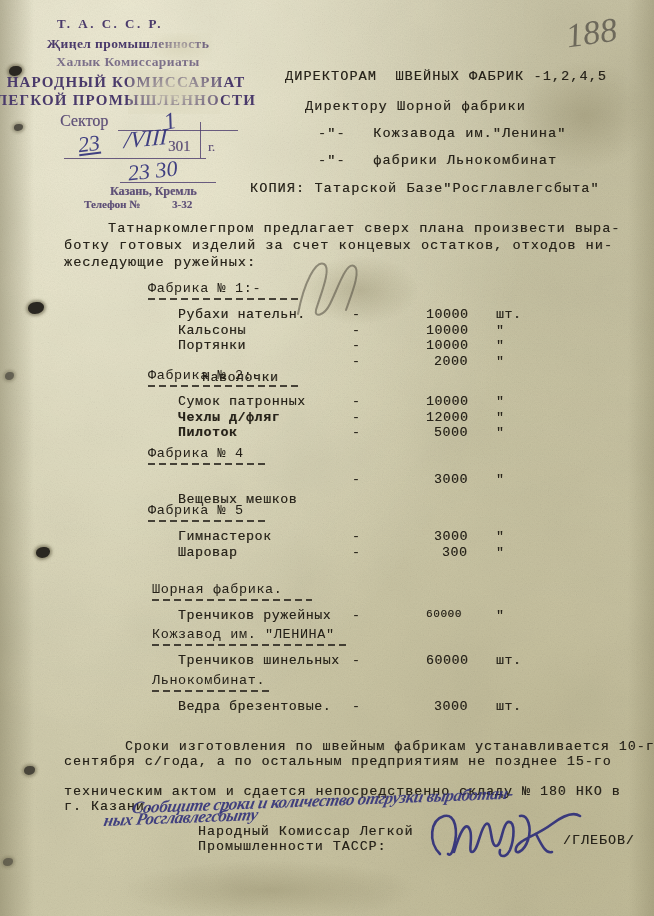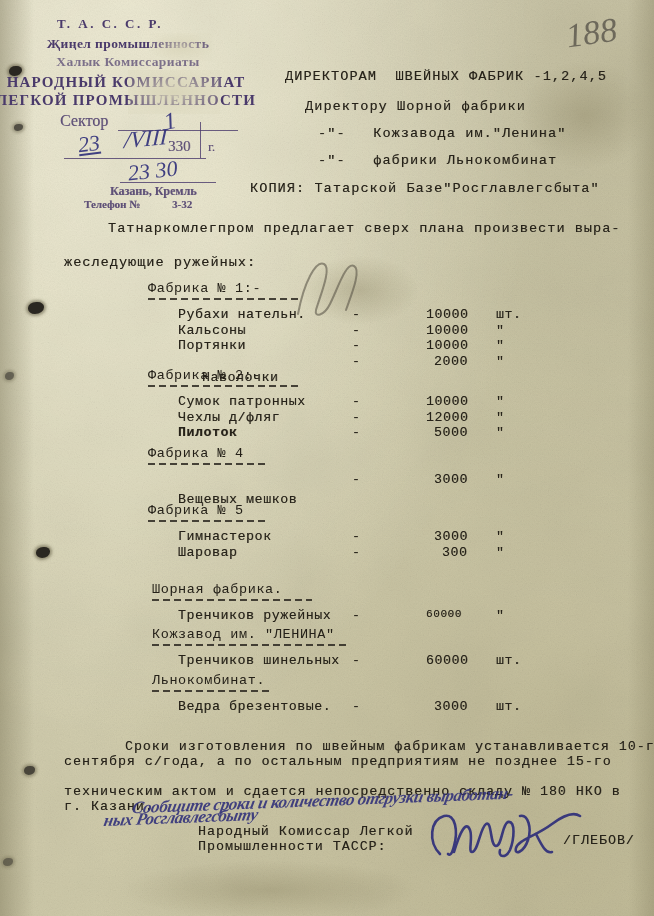--- a/index.html
+++ b/index.html
@@ -153,39 +153,40 @@
               background:radial-gradient(ellipse,rgba(216,212,184,.92),rgba(216,212,184,.25) 75%);"></div>
   <div style="position:absolute;left:150px;top:33px;width:62px;height:28px;
               background:radial-gradient(ellipse,rgba(216,212,184,.78),rgba(216,212,184,.1) 75%);"></div>
 
   <div class="stamp" style="left:60px;top:112px;font-size:16px;">Сектор</div>
   <div class="rule stampline" style="left:118px;top:130px;width:120px;"></div>
   <div class="hand" style="left:164px;top:108px;font-size:24px;transform:rotate(-12deg);">1</div>
 
   <div class="hand" style="left:78px;top:131px;font-size:22px;transform:rotate(-7deg);text-decoration:underline;">23</div>
   <div class="hand" style="left:124px;top:126px;font-size:23px;transform:rotate(-5deg) skewX(-8deg);">/VIII</div>
-  <div class="stamp" style="left:168px;top:138px;font-size:15px;">330</div>
+  <div class="stamp" style="left:168px;top:138px;font-size:15px;">301</div>
   <div class="stamp" style="left:208px;top:139px;font-size:13px;">г.</div>
   <div class="rule stampline" style="left:64px;top:158px;width:142px;"></div>
   <div class="rule stampline" style="left:200px;top:122px;width:1px;height:36px;"></div>
 
   <div class="hand" style="left:128px;top:158px;font-size:22px;transform:rotate(-6deg);">23 30</div>
   <div class="rule stampline" style="left:120px;top:182px;width:96px;"></div>
 
   <div class="stamp" style="left:110px;top:184px;font-size:12px;font-weight:bold;">Казань, Кремль</div>
   <div class="stamp" style="left:84px;top:198px;font-size:11px;font-weight:bold;">Телефон №</div>
   <div class="stamp" style="left:172px;top:198px;font-size:11px;font-weight:bold;">3-32</div>
 
   <div class="typed" style="left:285px;top:69px;font-size:13.5px;letter-spacing:1.1px;">ДИРЕКТОРАМ  ШВЕЙНЫХ ФАБРИК -1,2,4,5</div>
   <div class="typed" style="left:305px;top:99px;font-size:13.5px;letter-spacing:1.1px;">Директору Шорной фабрики</div>
   <div class="typed" style="left:318px;top:126px;font-size:13.5px;letter-spacing:1.1px;">-"-   Кожзавода им."Ленина"</div>
   <div class="typed" style="left:318px;top:153px;font-size:13.5px;letter-spacing:1.1px;">-"-   фабрики Льнокомбинат</div>
   <div class="typed" style="left:250px;top:181px;font-size:13.5px;letter-spacing:1.1px;">КОПИЯ: Татарской Базе"Росглавлегсбыта"</div>
 
   <div class="typed" style="left:108px;top:221px;font-size:13.5px;letter-spacing:1.05px;">Татнаркомлегпром предлагает сверх плана произвести выра-</div>
+  <div class="typed" style="left:64px;top:238px;font-size:13.5px;letter-spacing:1.05px;">ботку готовых изделий за счет концевых остатков, отходов ни-</div>
   <div class="typed" style="left:64px;top:255px;font-size:13.5px;letter-spacing:1.05px;">жеследующие ружейных:</div>
 
   <div id="sections-layer">
       <div class="grphdr" style="left: 148px; top: 281px; font-size: 13.5px;">Фабрика № 1:-</div>
       <div class="dash" style="left: 148px; top: 298px; width: 150px;"></div>
       <div class="typed" style="left: 178px; top: 307px; font-size: 13.2px; text-align: center;">Рубахи нательн.</div>
       <div class="typed" style="left: 352px; top: 307px; font-size: 13.2px;">-</div>
       <div class="typed" style="left: 426px; top: 307px; font-size: 13.2px;">10000</div>
       <div class="typed" style="left: 496px; top: 307px; font-size: 13.2px;">шт.</div>
       <div class="typed" style="left: 178px; top: 322.5px; font-size: 13.2px;">Кальсоны</div>
@@ -199,21 +200,21 @@
       <div class="typed" style="left: 178px; top: 370px; font-size: 13.2px; margin-left: 24px;">Наволочки</div>
       <div class="typed" style="left: 352px; top: 353.5px; font-size: 13.2px;">-</div>
       <div class="typed" style="left: 434px; top: 353.5px; font-size: 13.2px;">2000</div>
       <div class="typed" style="left: 496px; top: 353.5px; font-size: 13.2px;">"</div>
       <div class="grphdr" style="left: 148px; top: 368px; font-size: 13.5px;">Фабрика № 2:-</div>
       <div class="dash" style="left: 148px; top: 385px; width: 150px;"></div>
       <div class="typed" style="left: 178px; top: 394px; font-size: 13.2px;">Сумок патронных</div>
       <div class="typed" style="left: 352px; top: 394px; font-size: 13.2px;">-</div>
       <div class="typed" style="left: 426px; top: 394px; font-size: 13.2px;">10000</div>
       <div class="typed" style="left: 496px; top: 394px; font-size: 13.2px;">"</div>
-      <div class="typed" style="left: 178px; top: 409.5px; font-size: 13.2px;">Чехлы д/фляг</div>
+      <div class="typed" style="left: 178px; top: 409.5px; font-size: 13.2px; font-weight: bold;">Чехлы д/фляг</div>
       <div class="typed" style="left: 352px; top: 409.5px; font-size: 13.2px;">-</div>
       <div class="typed" style="left: 426px; top: 409.5px; font-size: 13.2px;">12000</div>
       <div class="typed" style="left: 496px; top: 409.5px; font-size: 13.2px;">"</div>
       <div class="typed" style="left: 178px; top: 425px; font-size: 13.2px; font-weight: bold;">Пилоток</div>
       <div class="typed" style="left: 352px; top: 425px; font-size: 13.2px;">-</div>
       <div class="typed" style="left: 434px; top: 425px; font-size: 13.2px;">5000</div>
       <div class="typed" style="left: 496px; top: 425px; font-size: 13.2px;">"</div>
       <div class="grphdr" style="left: 148px; top: 446px; font-size: 13.5px;">Фабрика № 4</div>
       <div class="dash" style="left: 148px; top: 463px; width: 120px;"></div>
       <div class="typed" style="left: 178px; top: 472px; font-size: 13.2px; margin-top: 20px;">Вещевых мешков</div>

